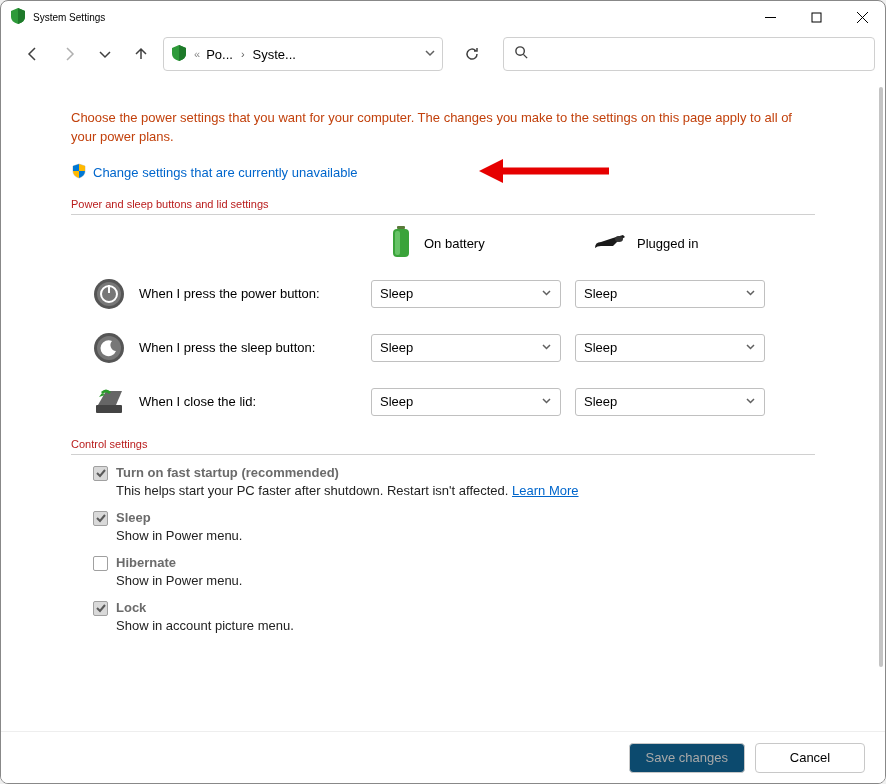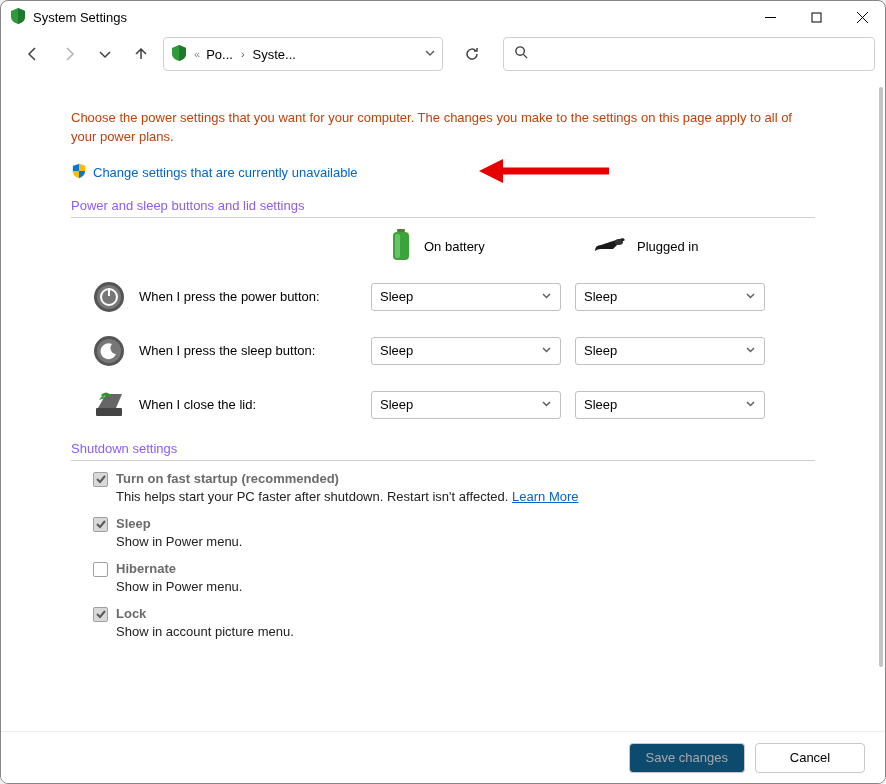--- a/index.html
+++ b/index.html
@@ -3,21 +3,21 @@
 <meta charset="utf-8">
 <style>
 * { box-sizing: border-box; margin: 0; padding: 0; }
 body { font-family: "Segoe UI", Tahoma, sans-serif; font-size: 13px; color: #000; background: #f0f0f0; display: flex; align-items: flex-start; justify-content: center; }
 .window { width: 886px; height: 784px; background: #fff; border: 1px solid #888; border-radius: 8px; display: flex; flex-direction: column; overflow: hidden; position: relative; }
 
 
 .titlebar { height: 32px; display: flex; align-items: center; justify-content: space-between; padding: 0 0 0 8px; }
 .titlebar-left { display: flex; align-items: center; gap: 6px; }
 .titlebar-icon svg { width: 18px; height: 18px; }
-.titlebar-title { font-size: 13px; }
+.titlebar-title { font-size: 10px; }
 .titlebar-buttons { display: flex; }
 .tb-btn { width: 46px; height: 32px; display: flex; align-items: center; justify-content: center; background: transparent; border: none; }
 .tb-btn svg { width: 11px; height: 11px; stroke: #000; stroke-width: 1; fill: none; }
 
 
 .navrow { display: flex; align-items: center; gap: 8px; padding: 4px 10px 10px 18px; }
 .nav-icon-btn { width: 28px; height: 28px; display: flex; align-items: center; justify-content: center; background: transparent; border: none; border-radius: 4px; }
 .nav-icon-btn svg { width: 16px; height: 16px; stroke: #404040; stroke-width: 1.5; fill: none; }
 .nav-icon-btn.disabled svg { stroke: #b0b0b0; }
 .breadcrumb-box { flex: 0 0 280px; height: 34px; border: 1px solid #d0d0d0; border-radius: 4px; display: flex; align-items: center; padding: 0 6px; gap: 4px; }
@@ -43,21 +43,21 @@
 h1.page-title { color: #003399; font-size: 19px; font-weight: 400; margin-bottom: 14px; }
 .page-desc { font-size: 13px; color: #c2410c; line-height: 1.45; margin-bottom: 16px; }
 .change-link-row { display: flex; align-items: center; gap: 6px; margin-bottom: 16px; position: relative; }
 .shield-icon svg { width: 16px; height: 16px; }
 a.change-link { color: #0066cc; text-decoration: none; font-size: 13px; }
 
 .arrow-annotation { position: absolute; left: 408px; top: -6px; }
 .arrow-annotation svg { width: 130px; height: 28px; }
 
 
-.section-label { font-size: 13px; color: #8b5cf6; margin-bottom: 0; }
+.section-label { font-size: 11px; color: #b91c1c; margin-bottom: 0; }
 .divider { border: none; border-top: 1px solid #d0d0d0; margin: 4px 0 10px 0; }
 
 
 .power-header { display: flex; align-items: center; padding-left: 300px; gap: 0; margin-bottom: 14px; justify-content: center; }
 .ph-col { display: flex; align-items: center; gap: 10px; width: 205px; }
 .ph-col span { font-size: 13px; }
 .battery-icon svg { width: 26px; height: 34px; }
 .plug-icon svg { width: 34px; height: 20px; }
 
 .power-row { display: flex; align-items: center; margin-bottom: 18px; }
@@ -301,21 +301,21 @@
             </div>
           <div class="pr-select">
               <span>Sleep</span>
               <span class="chev"><svg viewBox="0 0 11 11">
                   <path d="M2 4 L5.5 7.5 L9 4"></path>
                 </svg></span>
             </div>
         </div>
       </div>
 
-      <div class="section-label">Shutdown settings</div>
+      <div class="section-label">Control settings</div>
       <hr class="divider">
 
       <div class="shutdown-list">
 
         <div class="sd-item">
           <div class="sd-head">
             <span class="sd-check checked">
                 <svg viewBox="0 0 10 10">
                   <path d="M1 5 L4 8 L9 2"></path>
                 </svg>

